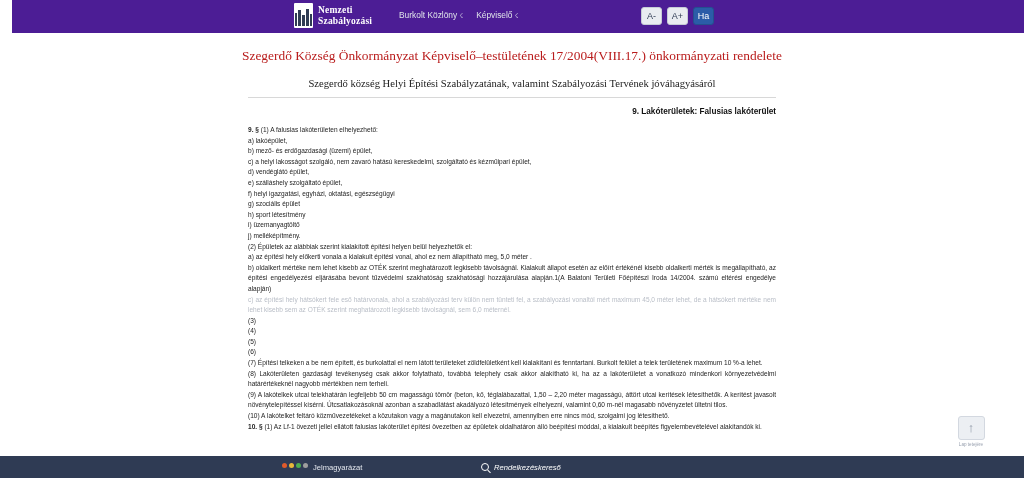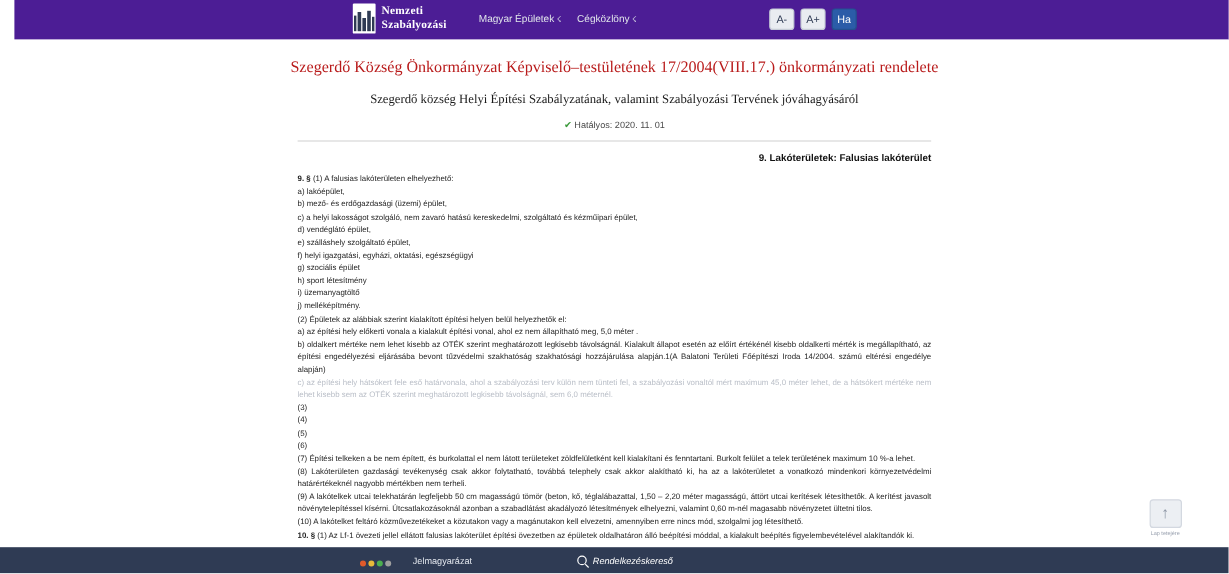--- a/index.html
+++ b/index.html
@@ -193,27 +193,26 @@
     width: 1024px;
     height: 22px;
     background: #2f3b54;
     display: flex;
     align-items: center;
   }
   .legend {
     position: absolute;
     left: 282px;
     display: flex;
-    align-items: flex-end;
-    gap: 18px;
+    align-items: flex-start;
+    gap: 5px;
     color: #e3e7ee;
     font-family: "Liberation Sans", sans-serif;
     font-size: 7.6px;
     cursor: pointer;
-    margin-left: 18px;
   }
   .dots { display: flex; gap: 2px; }
   .dots i { width: 5px; height: 5px; border-radius: 50%; display: block; }
   .search-btn {
     position: absolute;
     left: 481px;
     display: flex;
     align-items: center;
     gap: 5px;
     color: #ffffff;
@@ -255,38 +254,35 @@
             <i style="height:12px"></i>
         </span>
       </div>
       <div class="brand-text">
         <div class="l1">Nemzeti</div>
         <div class="l2">Szabályozási</div>
       </div>
     </div>
 
     <div class="toplinks">
-      <a href="#"><span>Magyar Épületek</span><span class="ext">☇</span></a>
-      <a href="#"><span>Cégközlöny</span><span class="ext">☇</span></a>
+      <a href="#"><span>Burkolt Közlöny</span><span class="ext">☇</span></a>
+      <a href="#"><span>Képviselő</span><span class="ext">☇</span></a>
     </div>
 
     <div class="fontbtns">
       <div class="fbtn">A-</div>
       <div class="fbtn">A+</div>
       <div class="fbtn active">Ha</div>
     </div>
   </div>
 
   <div class="doc">
 
     <div class="doc-title">Szegerdő Község Önkormányzat Képviselő–testületének 17/2004(VIII.17.) önkormányzati rendelete</div>
     <div class="doc-subtitle">Szegerdő község Helyi Építési Szabályzatának, valamint Szabályozási Tervének jóváhagyásáról</div>
-    <div class="doc-status">
-      <span class="chk">✔</span><span>Hatályos: 2020. 11. 01</span>
-    </div>
 
     <div class="rule"></div>
 
     <div class="section-head">9. Lakóterületek: Falusias lakóterület</div>
 
     <div class="body-text">
       <p><b>9. §</b> (1) A falusias lakóterületen elhelyezhető:</p>
       <p>a) lakóépület,</p>
       <p>b) mező- és erdőgazdasági (üzemi) épület,</p>
       <p>c) a helyi lakosságot szolgáló, nem zavaró hatású kereskedelmi, szolgáltató és kézműipari épület,</p>

